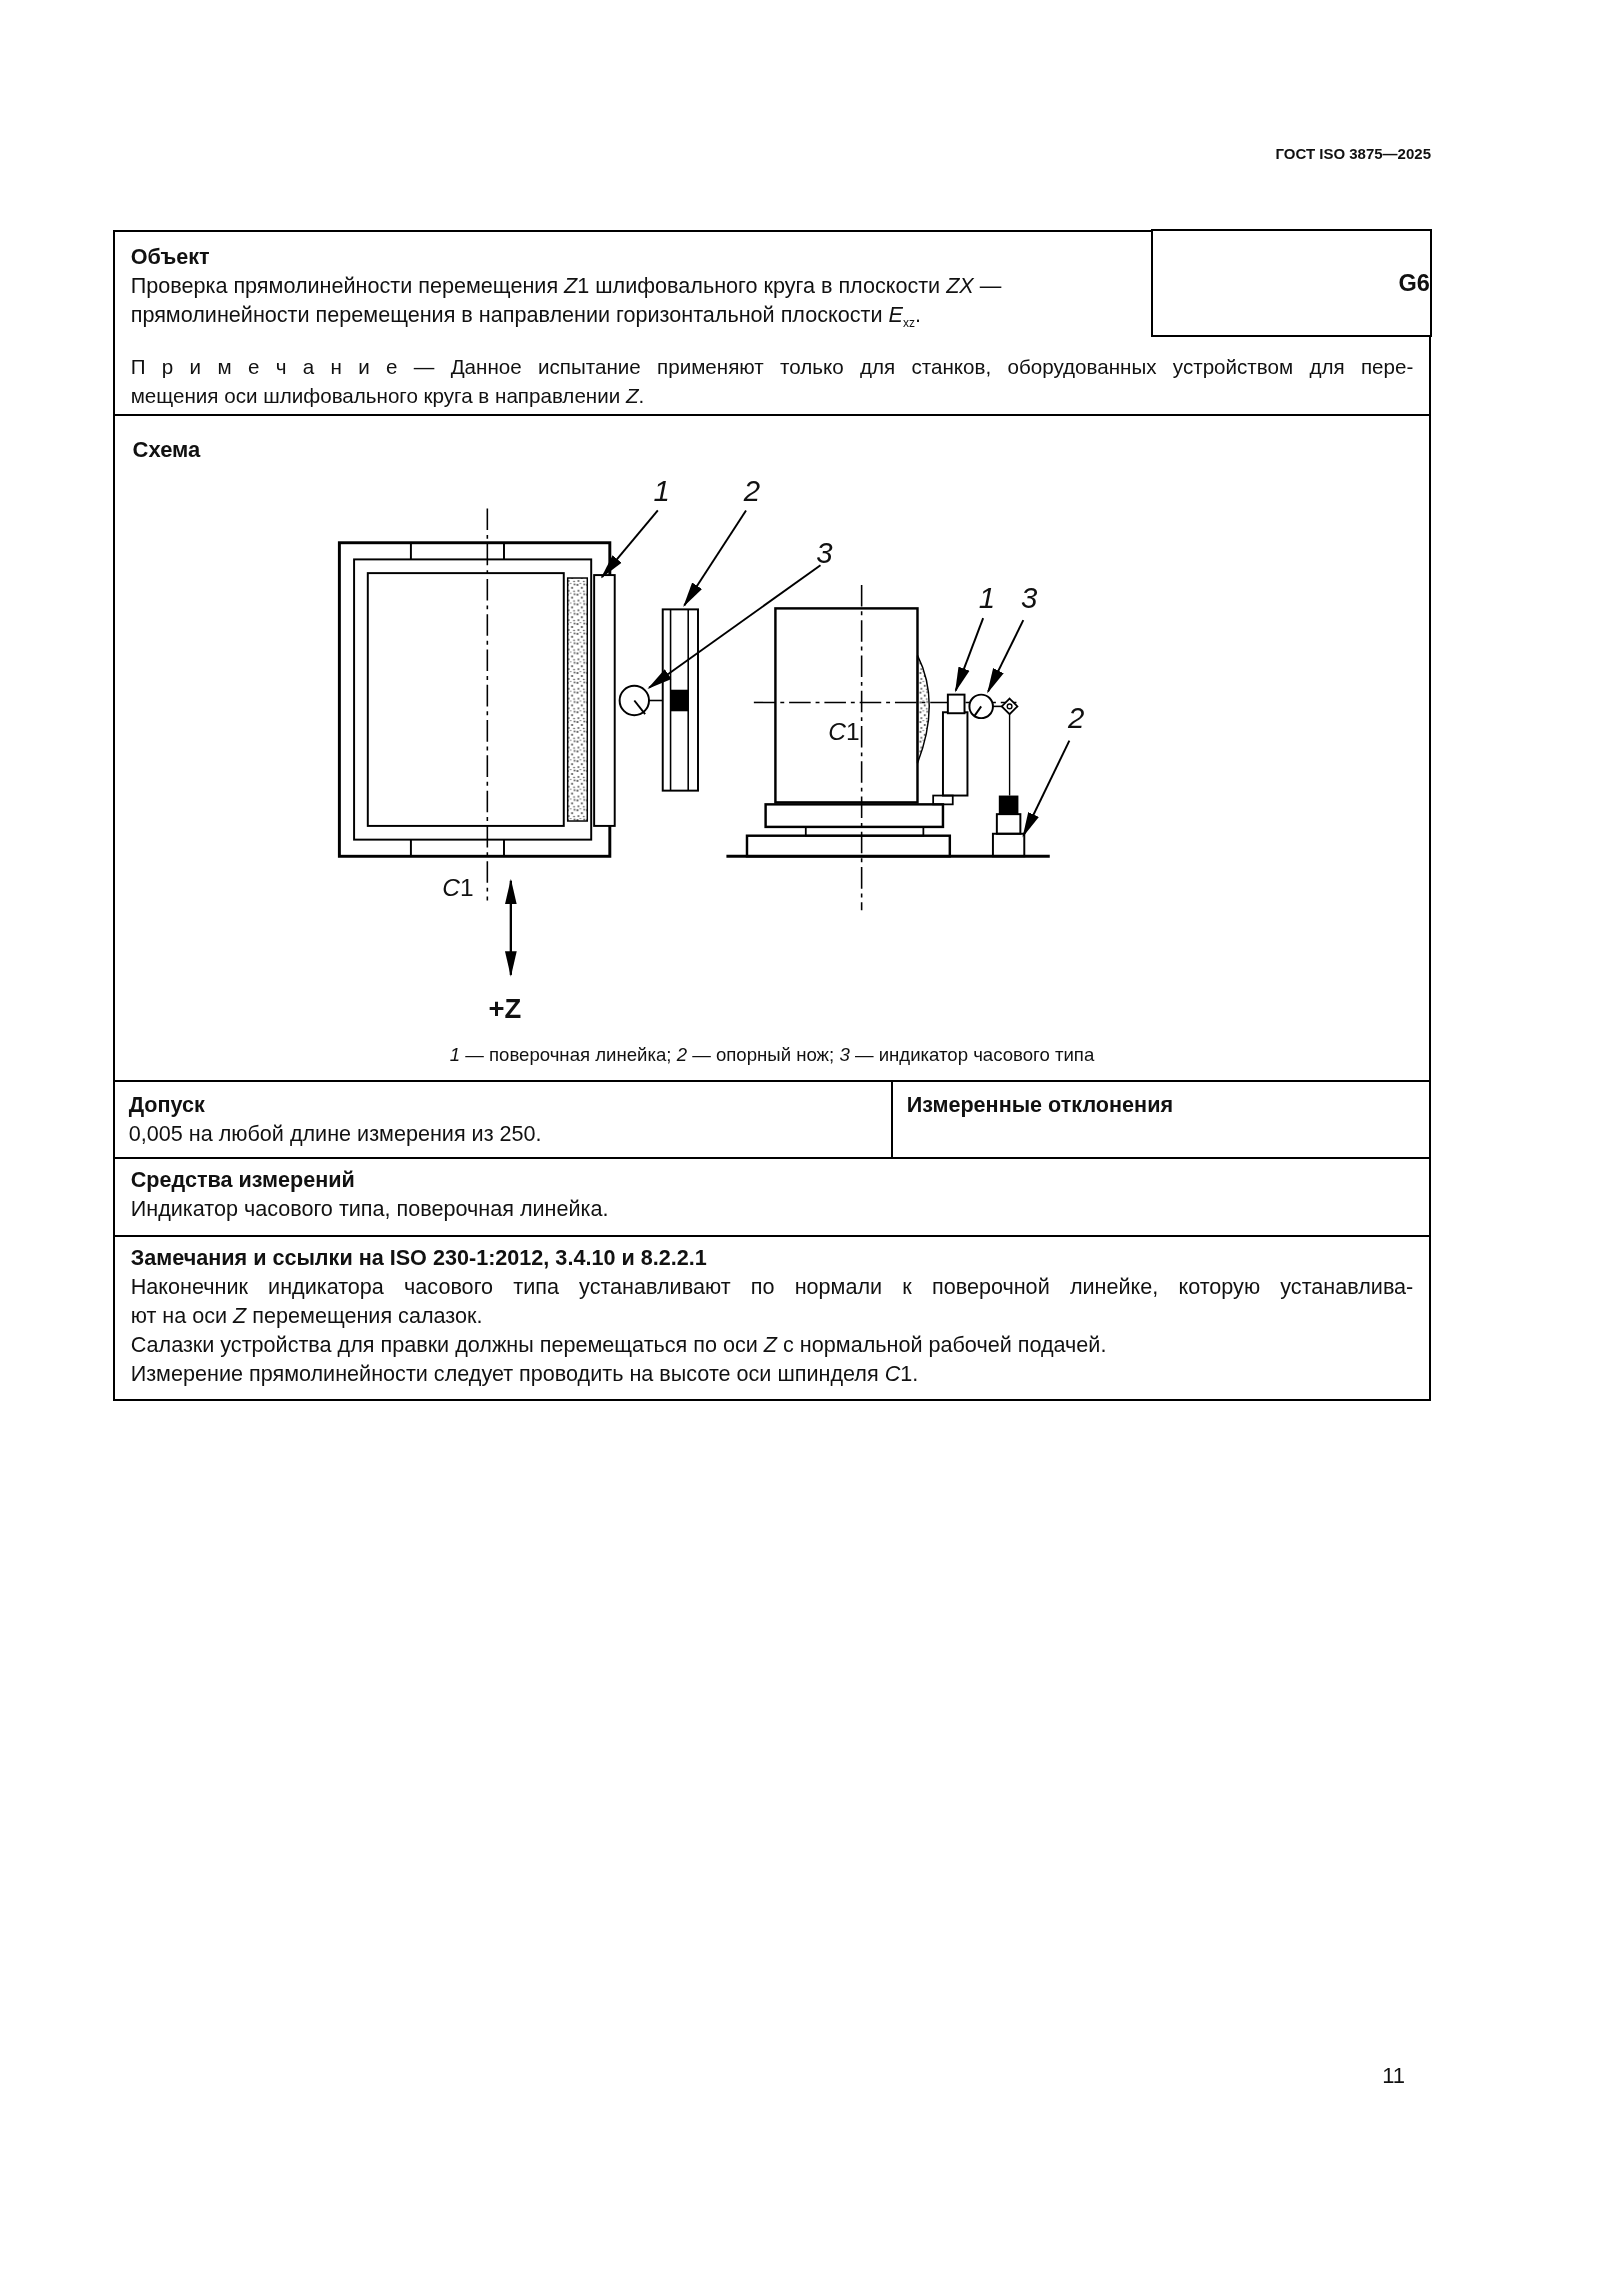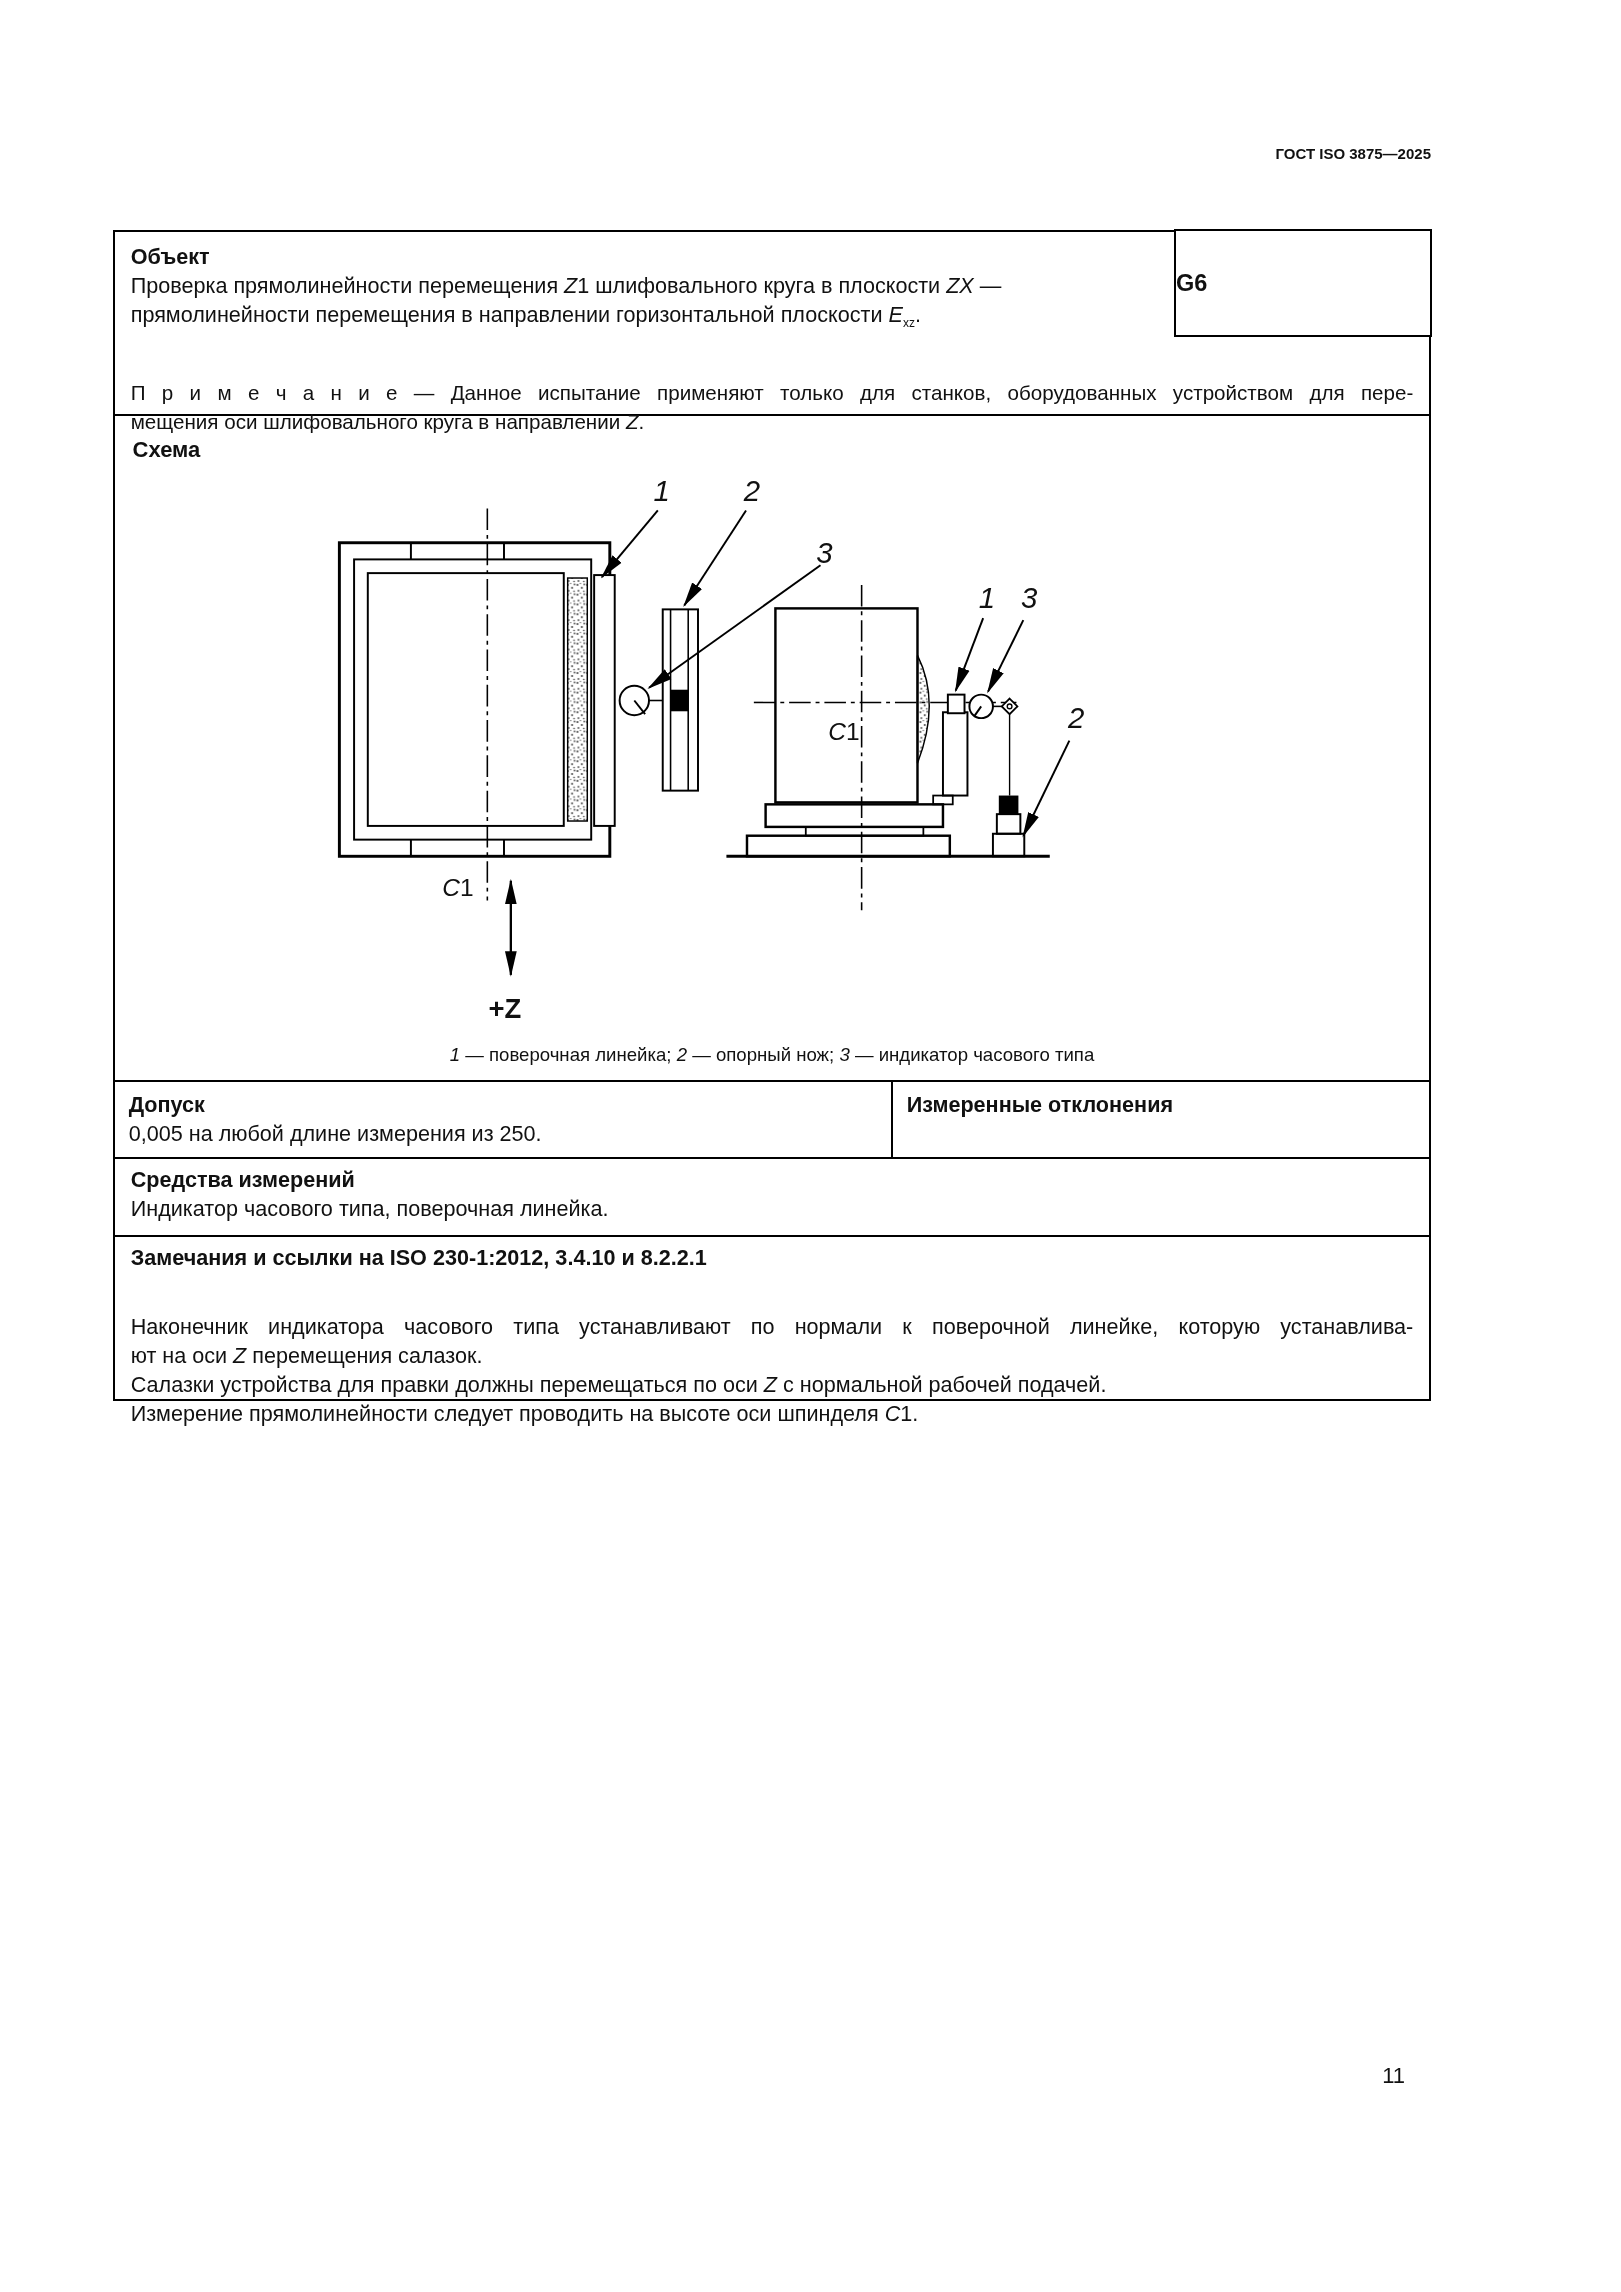--- a/index.html
+++ b/index.html
@@ -19,26 +19,26 @@
   .row{position:relative;box-sizing:border-box;}
   .r-object{height:184px;border-bottom:2px solid #000;padding:9.8px 15.7px;}
   .r-schema{height:666px;border-bottom:2.9px solid #000;}
   .r-tol{height:77px;border-bottom:2px solid #000;display:flex;}
   .r-instr{height:78px;border-bottom:2.9px solid #000;padding:5.9px 15.7px;}
   .r-remarks{height:160px;padding:5.9px 15.7px;}
   .b{font-weight:bold;}
   .it{font-style:italic;}
   .line{font-size:21.6px;line-height:29px;}
   .note-line{font-size:20.6px;line-height:29px;}
-  .fill-just{text-align:justify;text-align-last:justify;margin-top:40px;}
+  .fill-just{text-align:justify;text-align-last:justify;}
   sub{font-size:12px;}
   .g6box{
-    position:absolute;top:-2.9px;right:-2.9px;width:258px;height:108px;
+    position:absolute;top:-2.9px;right:-2.9px;width:281px;height:108px;
     border:2.9px solid #000;box-sizing:border-box;
-    display:flex;align-items:center;justify-content:flex-start;
+    display:flex;align-items:center;justify-content:flex-end;
     font-size:23.5px;font-weight:bold;background:#fff;
   }
   .note-block{margin-top:13.7px;}
   .schema-head{position:absolute;left:17.6px;top:21px;font-size:22px;font-weight:bold;}
   .schema-svg{position:absolute;left:0;top:0;}
   .schema-caption{
     position:absolute;left:0;bottom:13.7px;width:100%;
     text-align:center;font-size:18.6px;
   }
   .tol-left{width:778px;border-right:2px solid #000;box-sizing:border-box;padding:7.8px 13.7px;}

